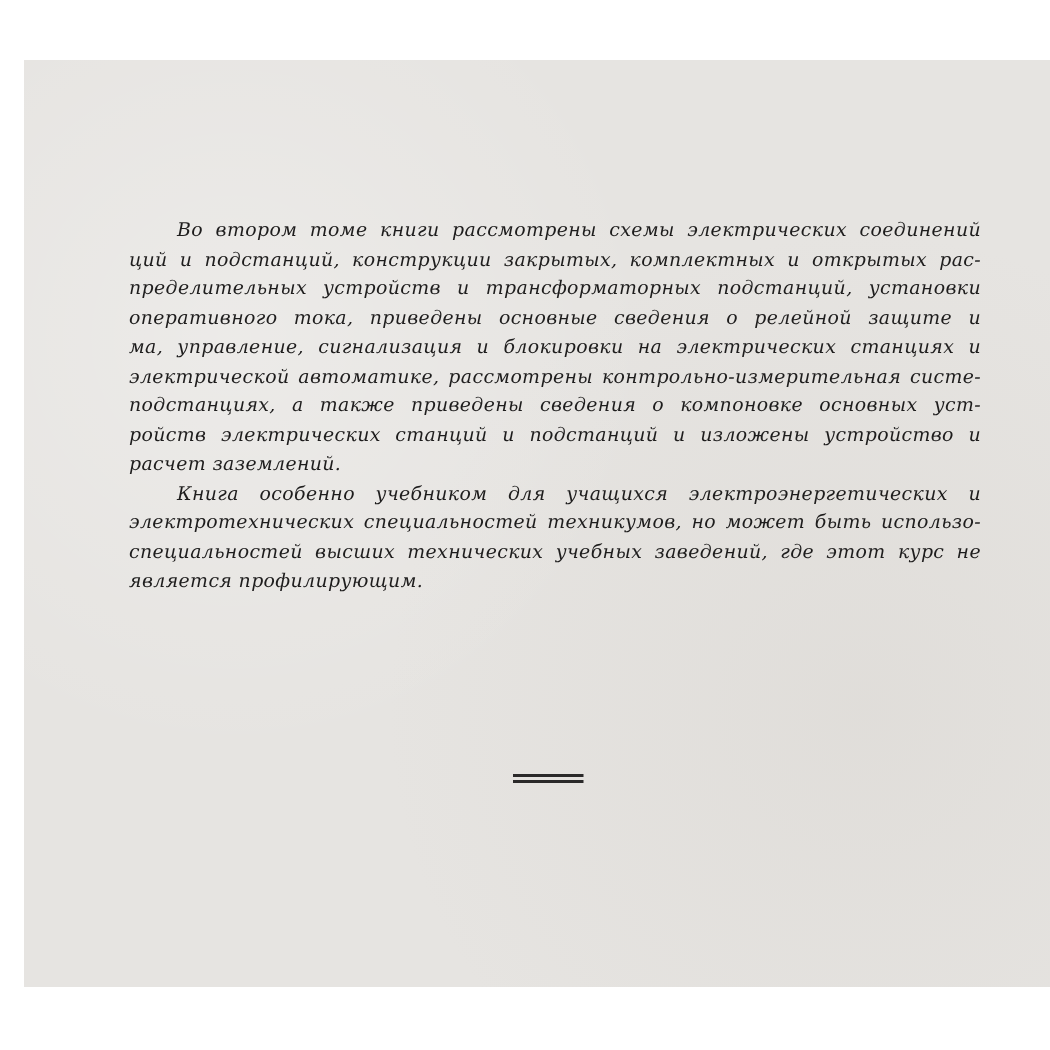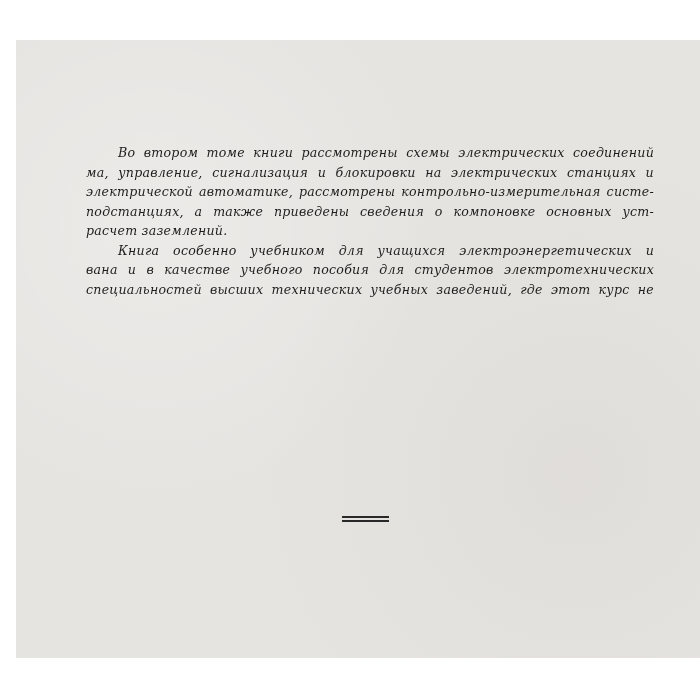--- a/index.html
+++ b/index.html
@@ -64,30 +64,35 @@
     .divider .r2 { top: 4px; }
   </style>
 </head>
 <body>
 
 <div class="page">
   <div class="text-block">
 
     <div class="para">
       <span class="line indent">Во втором томе книги рассмотрены схемы электрических соединений</span>
+      <span class="line">ций и подстанций, конструкции закрытых, комплектных и открытых рас-</span>
+      <span class="line">пределительных устройств и трансформаторных подстанций, установки</span>
+      <span class="line">оперативного тока, приведены основные сведения о релейной защите и</span>
       <span class="line">ма, управление, сигнализация и блокировки на электрических станциях и</span>
       <span class="line">электрической автоматике, рассмотрены контрольно-измерительная систе-</span>
       <span class="line">подстанциях, а также приведены сведения о компоновке основных уст-</span>
+      <span class="line">ройств электрических станций и подстанций и изложены устройство и</span>
       <span class="line last">расчет заземлений.</span>
     </div>
 
     <div class="para">
       <span class="line indent">Книга особенно учебником для учащихся электроэнергетических и</span>
-      <span class="line">вана и в качестве учебного пособия для студентов электротехнических</span>
+      <span class="line">электротехнических специальностей техникумов, но может быть использо-</span>
       <span class="line">специальностей высших технических учебных заведений, где этот курс не</span>
+      <span class="line last">является профилирующим.</span>
     </div>
 
 
   </div>
 
   <div class="divider">
     <div class="rule r1"></div>
     <div class="rule r2"></div>
   </div>
 </div>

